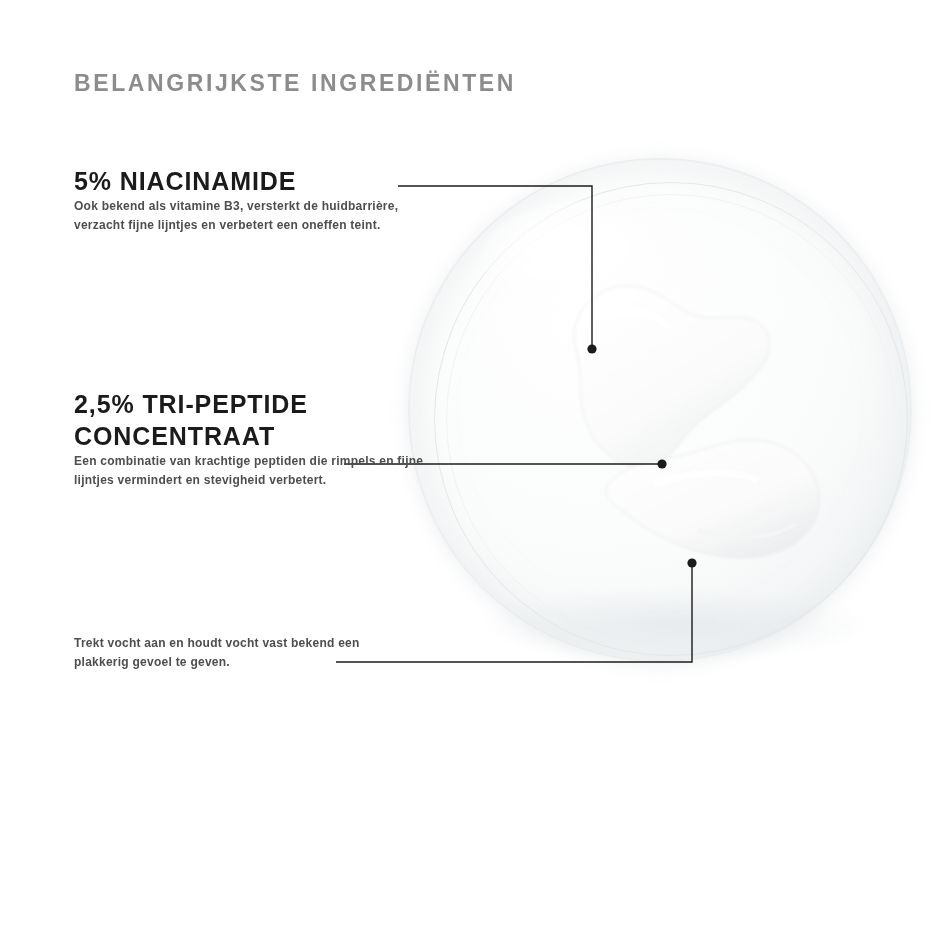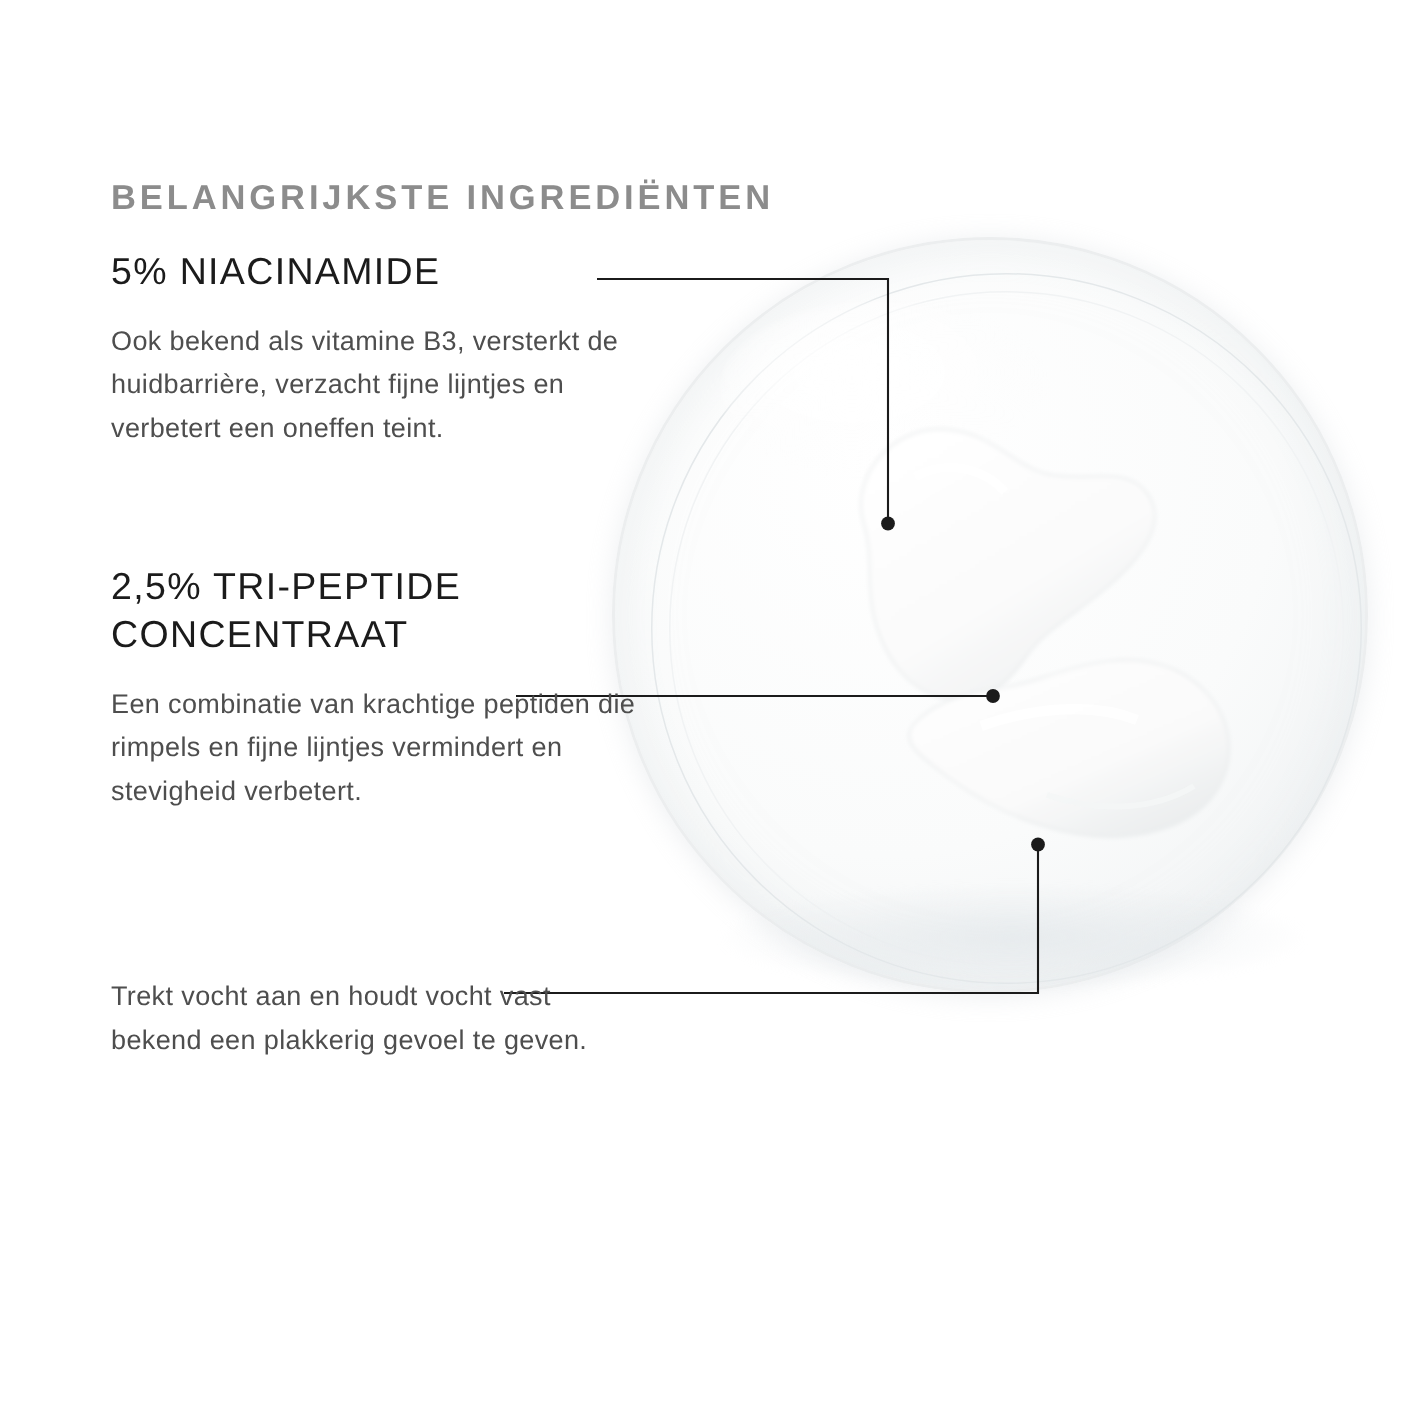--- a/index.html
+++ b/index.html
@@ -22,21 +22,20 @@
   .section-heading {
     position: absolute;
     left: 74px;
     top: 70px;
     font-size: 23px;
     font-weight: bold;
     letter-spacing: 2.6px;
     color: #8c8c8c;
     text-transform: uppercase;
     white-space: nowrap;
-    margin-top: 48px;
   }
 
   
   .dish-wrap {
     position: absolute;
     left: 398px;
     top: 150px;
     width: 530px;
     height: 540px;
   }
@@ -110,40 +109,40 @@
     pointer-events: none;
   }
 
   
   .ing {
     position: absolute;
     left: 74px;
   }
   .ing-title {
     font-size: 25px;
-    font-weight: normal;
+    font-weight: bold;
     letter-spacing: 0.9px;
     color: #1b1b1b;
     line-height: 1.28;
     white-space: nowrap;
   }
   .ing-title.two-line {
     white-space: normal;
     width: 300px;
   }
   .ing-desc {
-    margin-top: 16px;
-    font-size: 18px;
+    font-size: 12px;
     line-height: 1.62;
     letter-spacing: 0.25px;
     color: #4e4e4e;
     width: 370px;
+    font-weight: bold;
   }
   .ing-1 { top: 165px; }
-  .ing-2 { top: 375px; }
+  .ing-2 { top: 388px; }
   .ing-3 { top: 634px; }
   .ing-3 .ing-desc { width: 320px; }
 </style>
 </head>
 <body>
 
 <div id="stage">
 
   <div class="section-heading">BELANGRIJKSTE INGREDIËNTEN</div>
 

